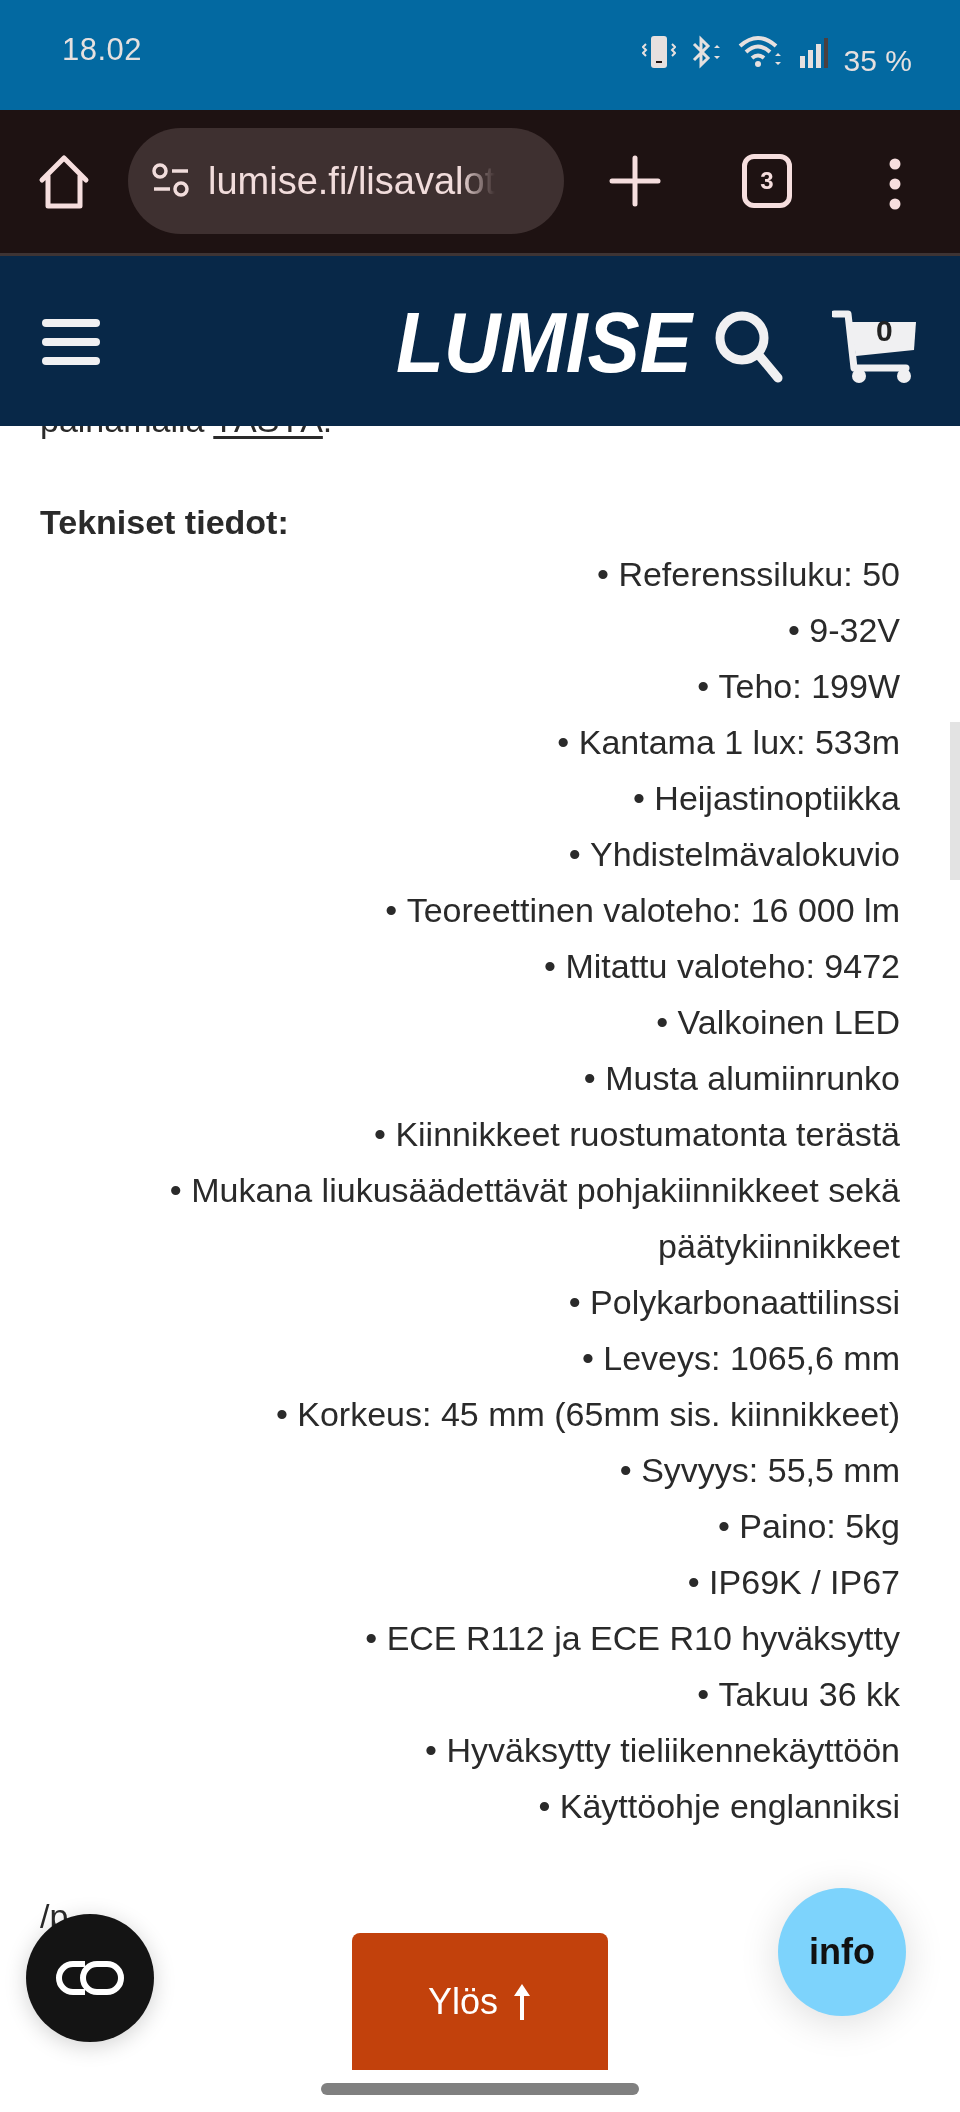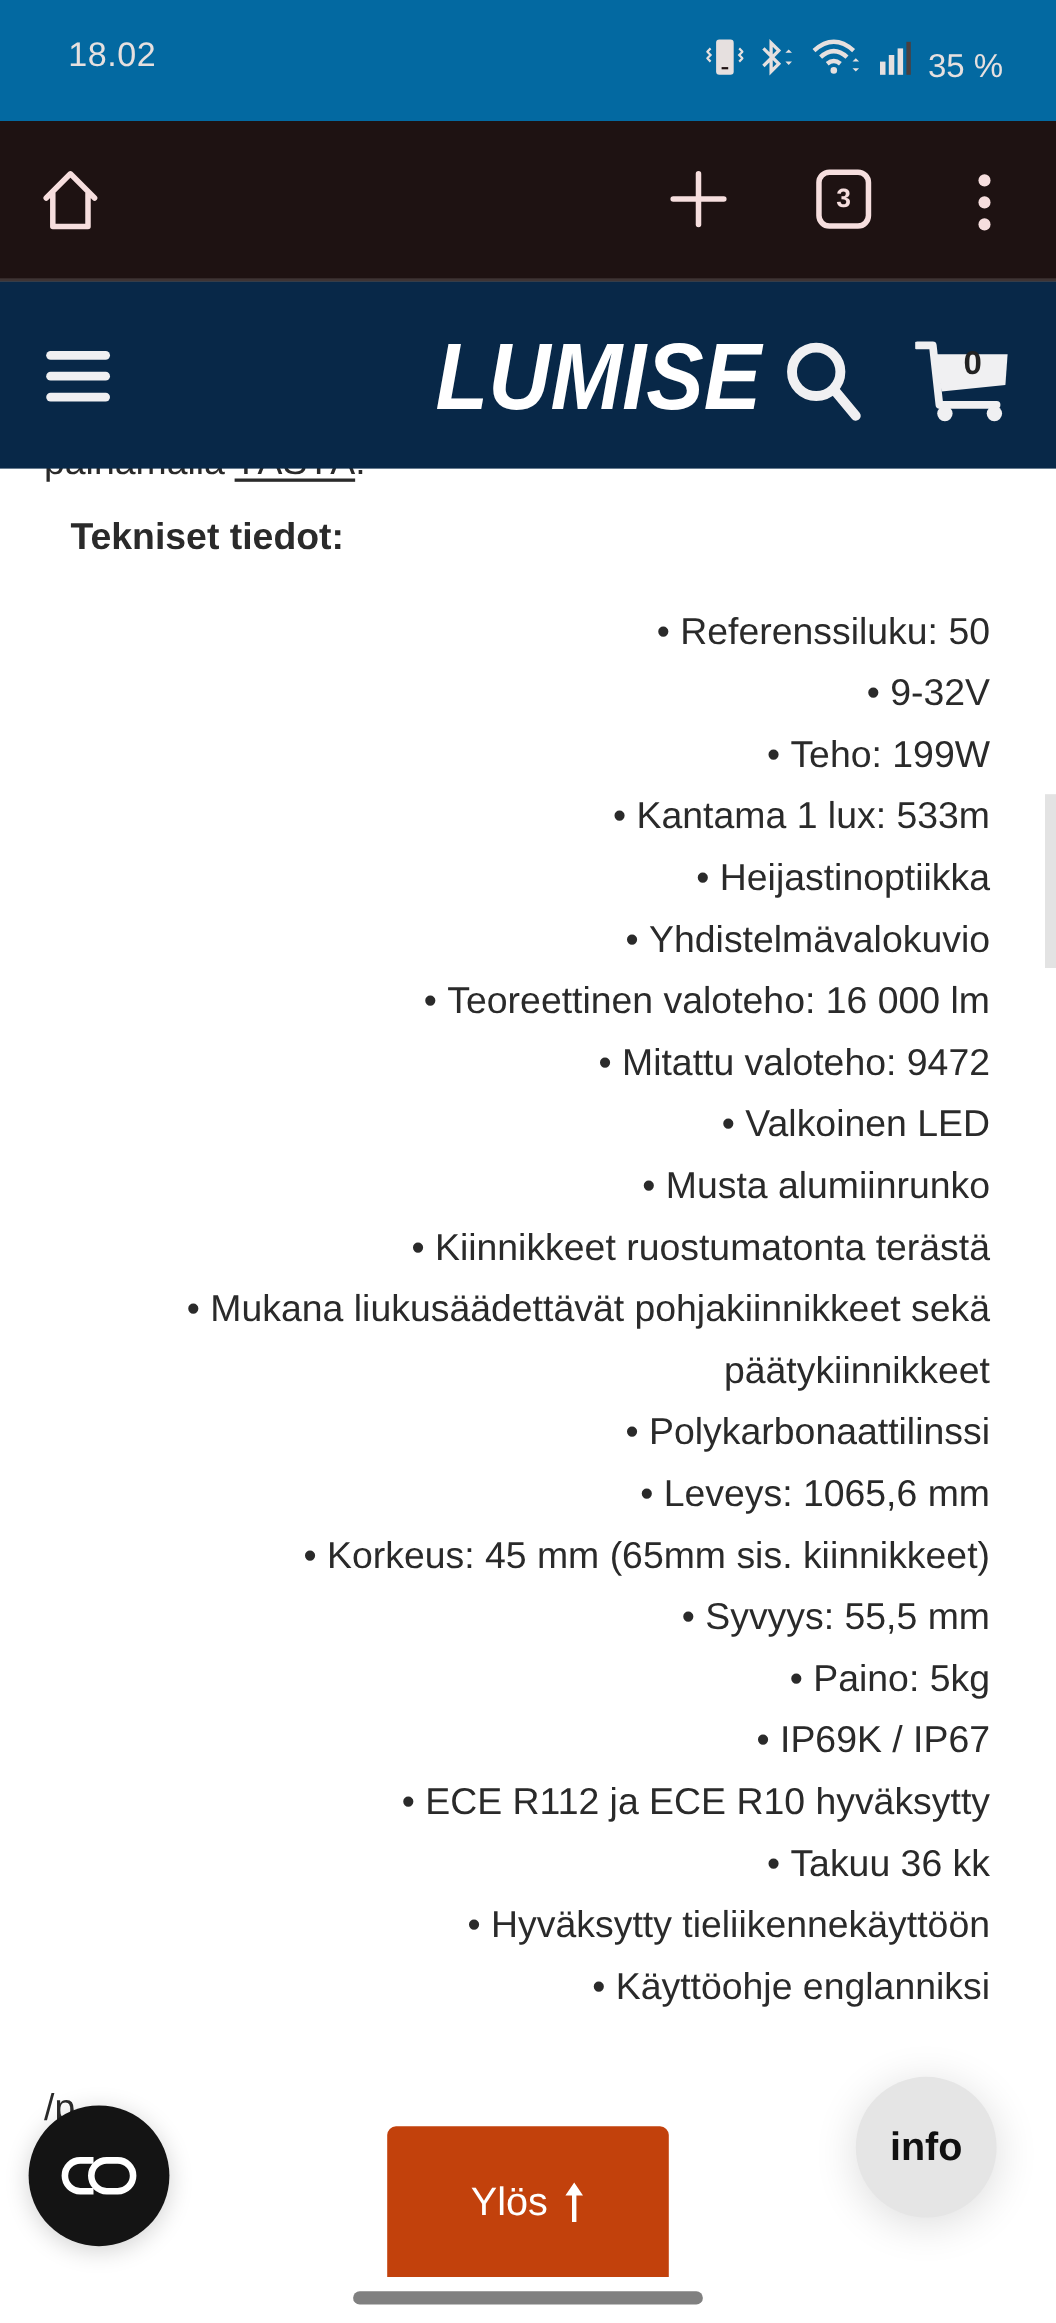--- a/index.html
+++ b/index.html
@@ -59,21 +59,21 @@
       position: absolute; left: 44px; top: 6px; font-size: 30px; font-weight: bold; color: #222;
     }
 
     
     .content {
       position: absolute; left: 0; top: 0; width: 960px;
       color: #2a2a2a; font-size: 34px; line-height: 56px;
     }
     .partial-line { position: absolute; left: 40px; top: 392px; color: #2a2a2a; }
     .partial-line a { color: #2a2a2a; text-decoration: underline; text-underline-offset: 4px; }
-    .spec-title { position: absolute; left: 40px; top: 460px; font-weight: bold; margin-left: 24px; }
+    .spec-title { position: absolute; left: 40px; top: 494px; font-weight: bold; }
     .spec-list { position: absolute; left: 40px; top: 546px; width: 860px; list-style: none; text-align: right; }
     .spec-list li { line-height: 56px; }
     .spec-list li::before { content: "\2022\00a0"; }
     .spec-list li.wrapped { line-height: 56px; }
     .trailing-text { position: absolute; left: 40px; top: 1888px; }
 
     
     .scrollbar-thumb {
       position: absolute; left: 950px; top: 722px; width: 10px; height: 158px; background: #e3e3e3;
     }
@@ -84,21 +84,21 @@
       background: #141414; box-shadow: 0 4px 22px rgba(0,0,0,0.18);
       display: flex; align-items: center; justify-content: center; z-index: 6;
     }
     .ylos-btn {
       position: absolute; left: 352px; top: 1933px; width: 256px; height: 137px;
       background: #c2410c; border-radius: 8px 8px 0 0; color: #ffffff;
       display: flex; align-items: center; justify-content: center; gap: 14px; font-size: 36px; z-index: 6;
     }
     .info-btn {
       position: absolute; left: 778px; top: 1888px; width: 128px; height: 128px; border-radius: 50%;
-      background: #e5e5e5; color: #111; font-weight: bold; font-size: 36px;
+      background: #7dd3fc; color: #111; font-weight: bold; font-size: 36px;
       display: flex; align-items: center; justify-content: center;
       box-shadow: 0 6px 40px rgba(0,0,0,0.14); z-index: 6;
     }
     .gesture-bar {
       position: absolute; left: 321px; top: 2083px; width: 318px; height: 12px; border-radius: 6px;
       background: #808080; z-index: 7;
     }
   </style>
 </head>
 <body>
@@ -129,20 +129,29 @@
       <rect x="26" y="4" width="4" height="30" fill="#4a4040"></rect>
     </svg>
     <span class="battery-text">35 %</span>
   </div>
 </div>
 
 <div class="browserbar">
   <svg class="home-btn" viewBox="0 0 56 60">
     <path d="M6 28 L28 6 L50 28 M12 24 L12 54 L44 54 L44 24" stroke="#f6dede" stroke-width="5" fill="none" stroke-linejoin="round" stroke-linecap="round"></path>
   </svg>
+  <div class="urlbar">
+    <svg class="url-tune-icon" viewBox="0 0 42 42">
+      <circle cx="10" cy="11" r="6" stroke="#f1dcdb" stroke-width="3.5" fill="none"></circle>
+      <line x1="22" y1="11" x2="38" y2="11" stroke="#f1dcdb" stroke-width="3.5"></line>
+      <line x1="4" y1="29" x2="20" y2="29" stroke="#f1dcdb" stroke-width="3.5"></line>
+      <circle cx="31" cy="29" r="6" stroke="#f1dcdb" stroke-width="3.5" fill="none"></circle>
+    </svg>
+    <span class="url-text">lumise.fi/lisavalot</span>
+  </div>
   <svg class="newtab-btn" viewBox="0 0 54 54">
     <line x1="27" y1="4" x2="27" y2="50" stroke="#f6dede" stroke-width="5" stroke-linecap="round"></line>
     <line x1="4" y1="27" x2="50" y2="27" stroke="#f6dede" stroke-width="5" stroke-linecap="round"></line>
   </svg>
   <div class="tabs-btn">
     <span>3</span>
   </div>
   <svg class="menu-btn" viewBox="0 0 26 56">
     <circle cx="13" cy="8" r="5.5" fill="#f6dede"></circle>
     <circle cx="13" cy="28" r="5.5" fill="#f6dede"></circle>

